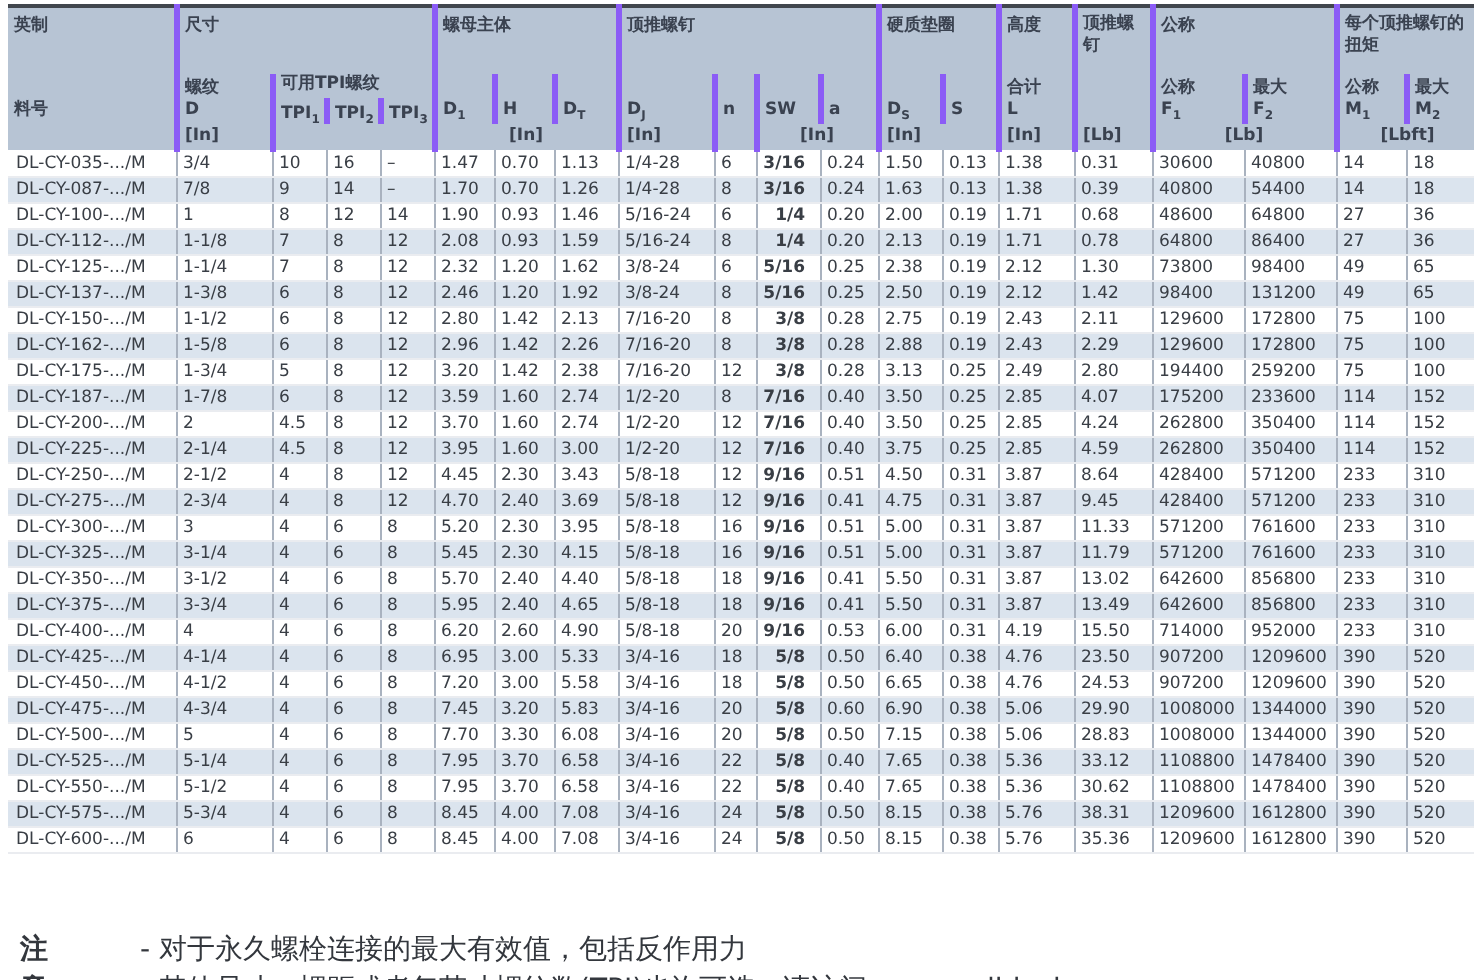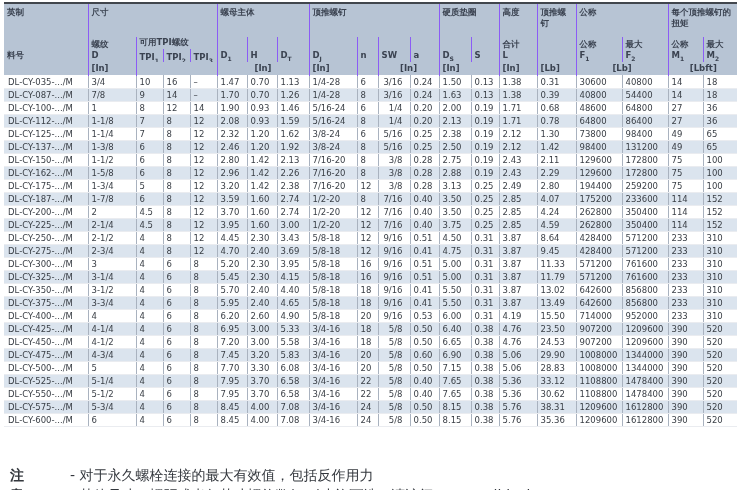--- a/index.html
+++ b/index.html
@@ -1,34 +1,34 @@
 <!DOCTYPE html>
 <html><head>
 <meta charset="utf-8">
 <style>
   html,body{margin:0;padding:0;background:#ffffff;width:737px;height:490px;overflow:hidden;
     font-family:"DejaVu Sans","Liberation Sans",sans-serif;}
   .sheet{padding:2px 2px 0 4px;}
   table.spec{border-collapse:collapse;table-layout:fixed;width:732px;
     border-top:2px solid #41464d;font-size:8.5px;color:#393e45;}
   thead th{background:#b7c4d4;font-weight:bold;color:#3a4250;text-align:left;
-    padding:0 3px;vertical-align:top;border-left:1px solid #8b5cf6;overflow:hidden;white-space:nowrap;}
+    padding:0 3px;vertical-align:top;border-left:3px solid #8b5cf6;overflow:hidden;white-space:nowrap;}
   thead th.wrap{white-space:normal;line-height:1.25;}
   thead th.nb{border-left:none;}
   thead tr.group-row th{height:30px;padding-top:3px;}
   thead tr.sub-row th{vertical-align:bottom;padding-bottom:1px;line-height:1.25;}
   thead tr.tpi-row th{height:13px;vertical-align:bottom;}
   thead tr.unit-row th{height:13px;vertical-align:middle;}
   thead tr.unit-row th.ctr{text-align:center;}
   thead { border-bottom:1px solid #ffffff;padding-left:24px; }
   sub{font-size:6px;line-height:0;}
   tbody td{padding:0 3px;height:12px;line-height:12px;white-space:nowrap;overflow:hidden;
     border-left:1px solid #a9b2bf;border-bottom:1px solid rgba(170,180,195,0.25);}
   tbody td.c0{border-left:none;padding-left:4px;}
-  tbody td.c10{text-align:right;padding-right:7px;}
+  tbody td.c10{text-align:right;padding-right:7px;font-weight:bold;}
   tbody tr:nth-child(even){background:#dbe4ee;}
   .notes{display:flex;margin-top:38px;padding-left:6px;font-size:14px;color:#33373d;line-height:1.45;gap:24px;}
   .notes .lbl{flex:0 0 36px;font-weight:bold;}
   .note-lines div{white-space:nowrap;}
 </style>
 </head>
 <body>
 
 <div class="sheet">
   <table class="spec">

